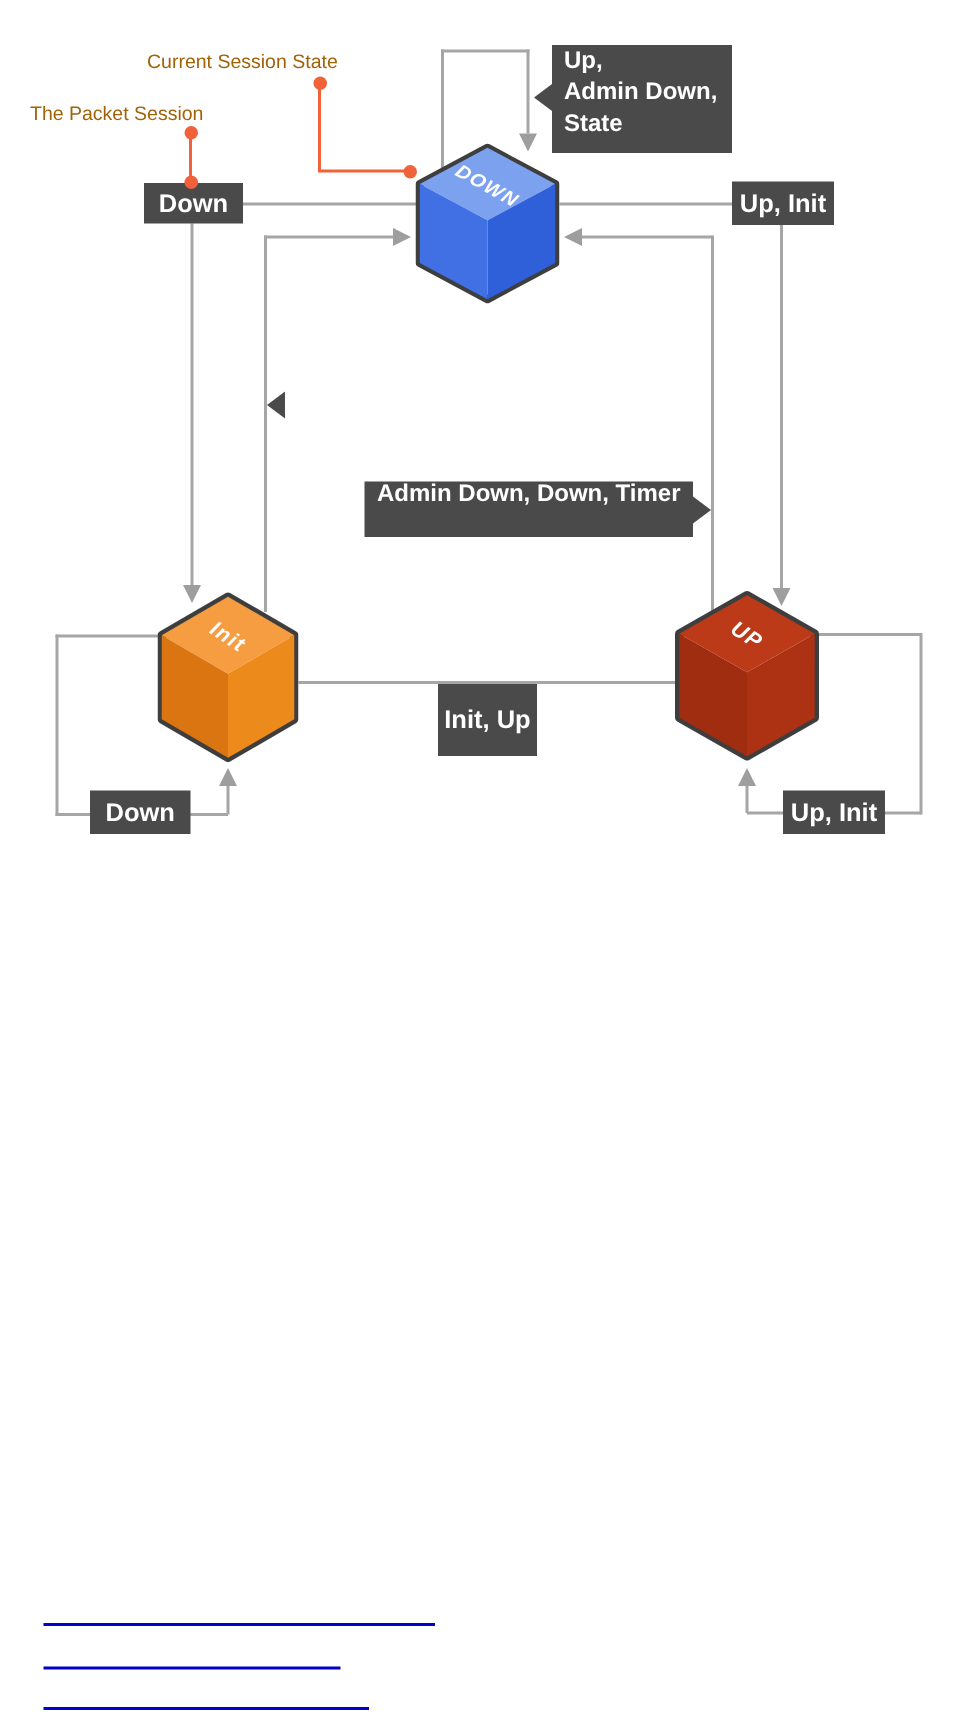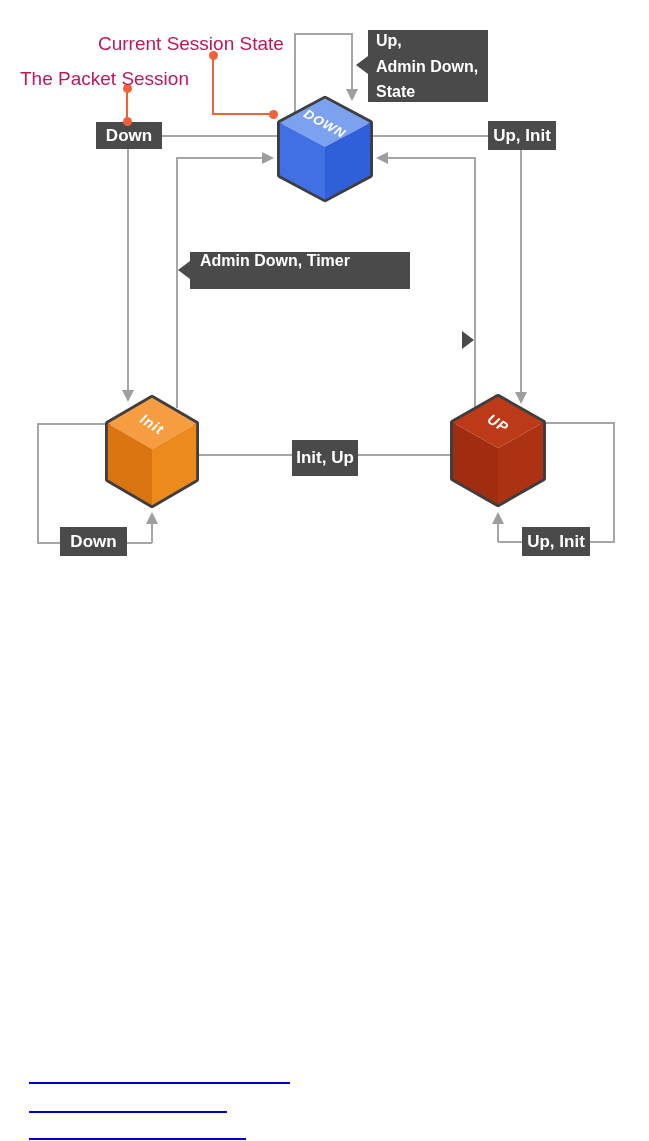--- a/index.html
+++ b/index.html
@@ -11,25 +11,25 @@
   .oline{position:absolute;background:#F2623A;}
   .dot{position:absolute;width:9px;height:9px;border-radius:50%;background:#F2623A;}
   .arrow{position:absolute;width:0;height:0;}
   .arrow.down{border-left:6px solid transparent;border-right:6px solid transparent;border-top:12px solid #9E9E9E;}
   .arrow.up{border-left:6px solid transparent;border-right:6px solid transparent;border-bottom:12px solid #9E9E9E;}
   .arrow.right{border-top:6px solid transparent;border-bottom:6px solid transparent;border-left:12px solid #9E9E9E;}
   .arrow.left{border-top:6px solid transparent;border-bottom:6px solid transparent;border-right:12px solid #9E9E9E;}
   .box{position:absolute;background:#4A4A4A;color:#fff;font-weight:bold;font-size:17px;
        display:flex;align-items:center;justify-content:center;white-space:nowrap;}
   .bubble{position:absolute;background:#4A4A4A;color:#fff;font-weight:bold;font-size:16px;
-          display:flex;flex-direction:column;justify-content:space-between;white-space:nowrap;}
+          display:flex;flex-direction:column;justify-content:flex-start;white-space:nowrap;}
   .tail{position:absolute;width:0;height:0;}
   .tail.pt-left{border-top:9px solid transparent;border-bottom:9px solid transparent;border-right:12px solid #4A4A4A;}
   .tail.pt-right{border-top:9px solid transparent;border-bottom:9px solid transparent;border-left:12px solid #4A4A4A;}
-  .annotation{position:absolute;color:#be185d;font-size:19px;white-space:nowrap;}
+  .annotation{position:absolute;color:#a16207;font-size:13px;white-space:nowrap;}
   .cube{position:absolute;}
   .cube svg{display:block;}
   .cube text{font-family:"Liberation Sans",sans-serif;font-weight:bold;font-style:italic;fill:#fff;}
   .link-underline{position:absolute;height:2px;background:#0101C8;cursor:pointer;}
 </style>
 </head>
 <body>
 
 <div id="stage">
 
@@ -87,36 +87,36 @@
       <polygon points="50,4 3,31 3,90 50,117 97,90 97,31" fill="none" stroke-width="6" stroke-linejoin="round" stroke="#3E3E3E"></polygon>
       <polygon points="50,4 3,31 50,58 97,31" fill="#BC3A17"></polygon>
       <polygon points="3,31 50,58 50,117 3,90" fill="#A02D10"></polygon>
       <polygon points="97,31 50,58 50,117 97,90" fill="#AC3213"></polygon>
       <text x="50" y="37" text-anchor="middle" font-size="15" letter-spacing="1" transform="rotate(33 50 32)">UP</text>
     </svg>
   </div>
 
   <div class="box" style="left:96px;top:122px;width:66px;height:27px;">Down</div>
   <div class="box" style="left:488px;top:121px;width:68px;height:29px;">Up, Init</div>
-  <div class="box" style="left:292px;top:440px;width:66px;height:36px;">Init, Up</div>
+  <div class="box" style="left:292px;top:456px;width:66px;height:48px;">Init, Up</div>
   <div class="box" style="left:60px;top:527px;width:67px;height:29px;">Down</div>
   <div class="box" style="left:522px;top:527px;width:68px;height:29px;">Up, Init</div>
 
   <div class="bubble" style="left:368px;top:30px;width:112px;height:72px;padding-left:8px;line-height:21px;">
     <span>Up,</span>
     <span>Admin Down,</span>
     <span>State</span>
   </div>
   <div class="tail pt-left" style="left:356px;top:56px;"></div>
 
-  <div class="bubble" style="left:190px;top:252px;width:210px;height:37px;padding-left:10px;">
-    <span>Admin Down, Timer</span>
-  </div>
   <div class="tail pt-left" style="left:178px;top:261px;"></div>
 
+  <div class="bubble" style="left:243px;top:321px;width:219px;height:37px;align-items:center;">
+    <span>Admin Down, Down, Timer</span>
+  </div>
   <div class="tail pt-right" style="left:462px;top:331px;"></div>
 
   <div class="oline" style="left:212px;top:55px;width:2px;height:59px;"></div>
   <div class="oline" style="left:212px;top:113px;width:61px;height:2px;"></div>
   <div class="dot" style="left:209px;top:51px;"></div>
   <div class="dot" style="left:269px;top:110px;"></div>
   <div class="oline" style="left:126px;top:88px;width:2px;height:34px;"></div>
   <div class="dot" style="left:123px;top:84px;"></div>
   <div class="dot" style="left:123px;top:117px;"></div>
 

